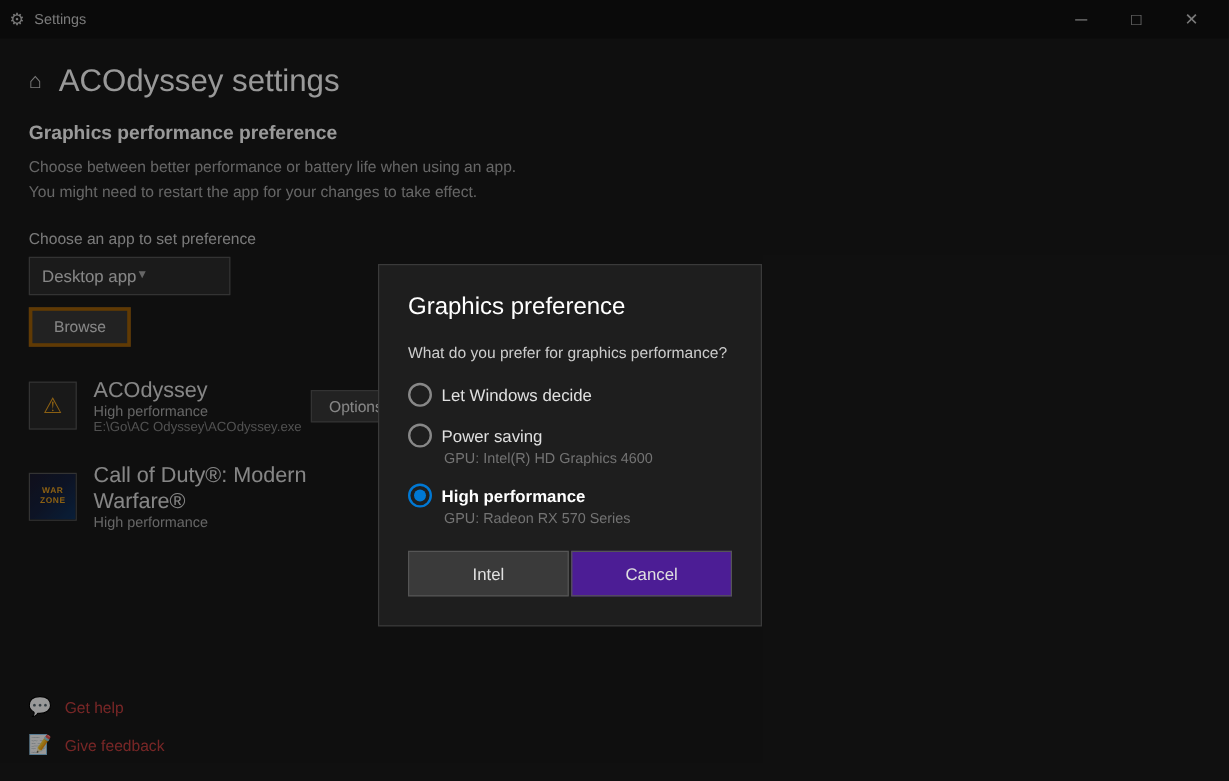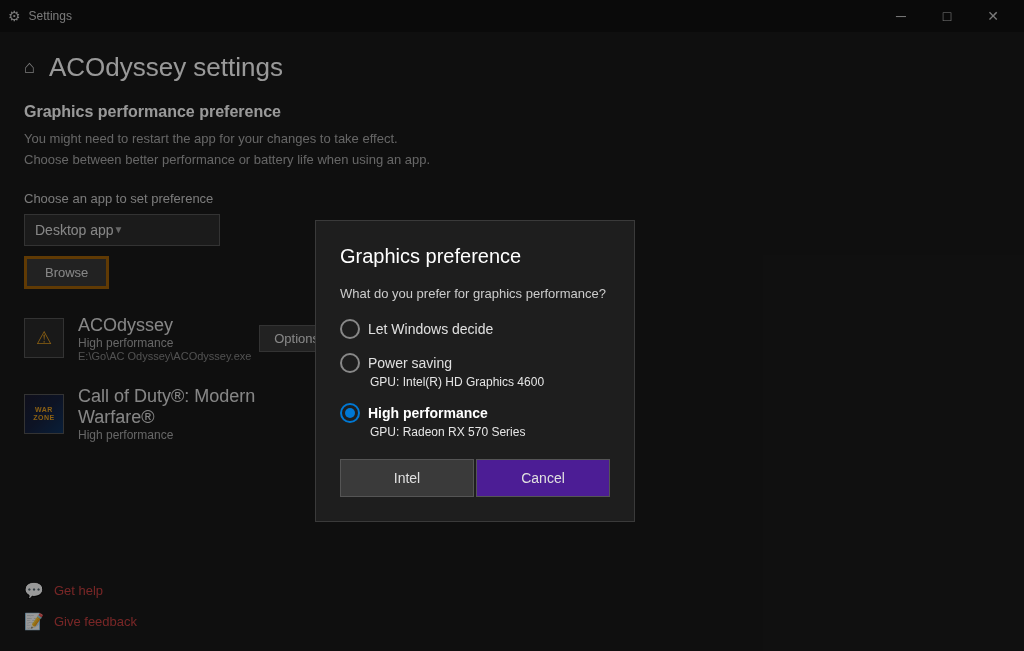--- a/index.html
+++ b/index.html
@@ -81,21 +81,21 @@
       margin-bottom: 20px;
     }
 
     .choose-label {
       font-size: 13px;
       color: #ccc;
       margin-bottom: 8px;
     }
 
     .dropdown {
-      width: 196px;
+      width: 168px;
       background: #2d2d2d;
       border: 1px solid #555;
       color: #e0e0e0;
       padding: 7px 10px;
       display: flex;
       align-items: center;
       cursor: pointer;
       margin-bottom: 10px;
     }
     .dropdown-arrow { font-size: 10px; color: #aaa; }
@@ -246,21 +246,21 @@
       height: 10px;
       border-radius: 50%;
       background: #0078d4;
     }
     .radio-label {
       font-size: 14px;
       color: #e0e0e0;
     }
     .radio-sub {
       font-size: 12px;
-      color: #e5e5e5;
+      color: #737373;
       margin-left: 30px;
       margin-top: 2px;
     }
 
     .dialog-buttons {
       display: flex;
       gap: 2px;
       margin-top: 20px;
     }
     .btn-save {
@@ -317,22 +317,22 @@
 </div>
 
 <div class="content">
   <div class="page-header">
     <span class="home-icon">⌂</span>
     <h1 class="page-title">ACOdyssey settings</h1>
   </div>
 
   <h2 class="section-title">Graphics performance preference</h2>
   <div class="section-desc">
+    <div>Choose between better performance or battery life when using an app.</div>
     <div>You might need to restart the app for your changes to take effect.</div>
-    <div>Choose between better performance or battery life when using an app.</div>
   </div>
 
   <div class="choose-label">Choose an app to set preference</div>
 
   <div class="dropdown">
     <span>Desktop app</span>
     <span class="dropdown-arrow">▼</span>
   </div>
 
   <button class="browse-btn">Browse</button>

